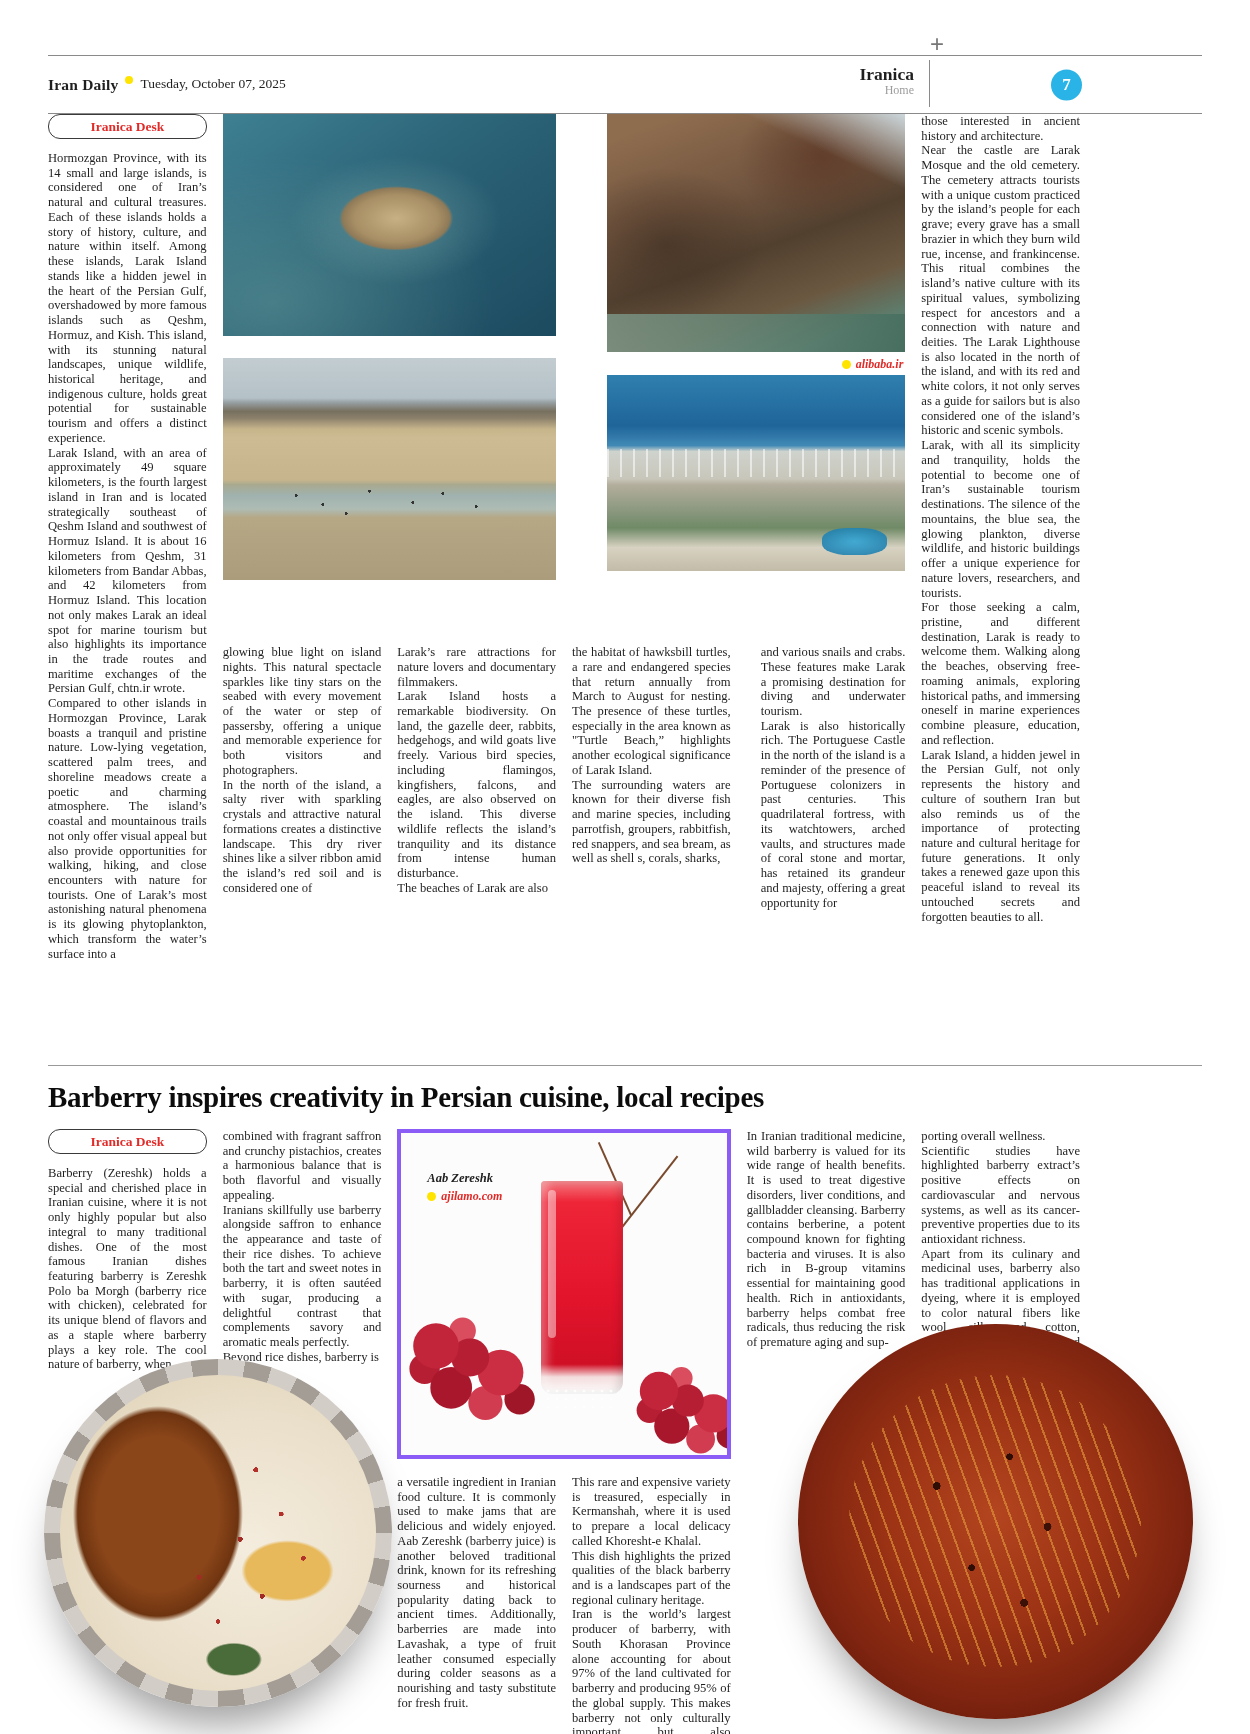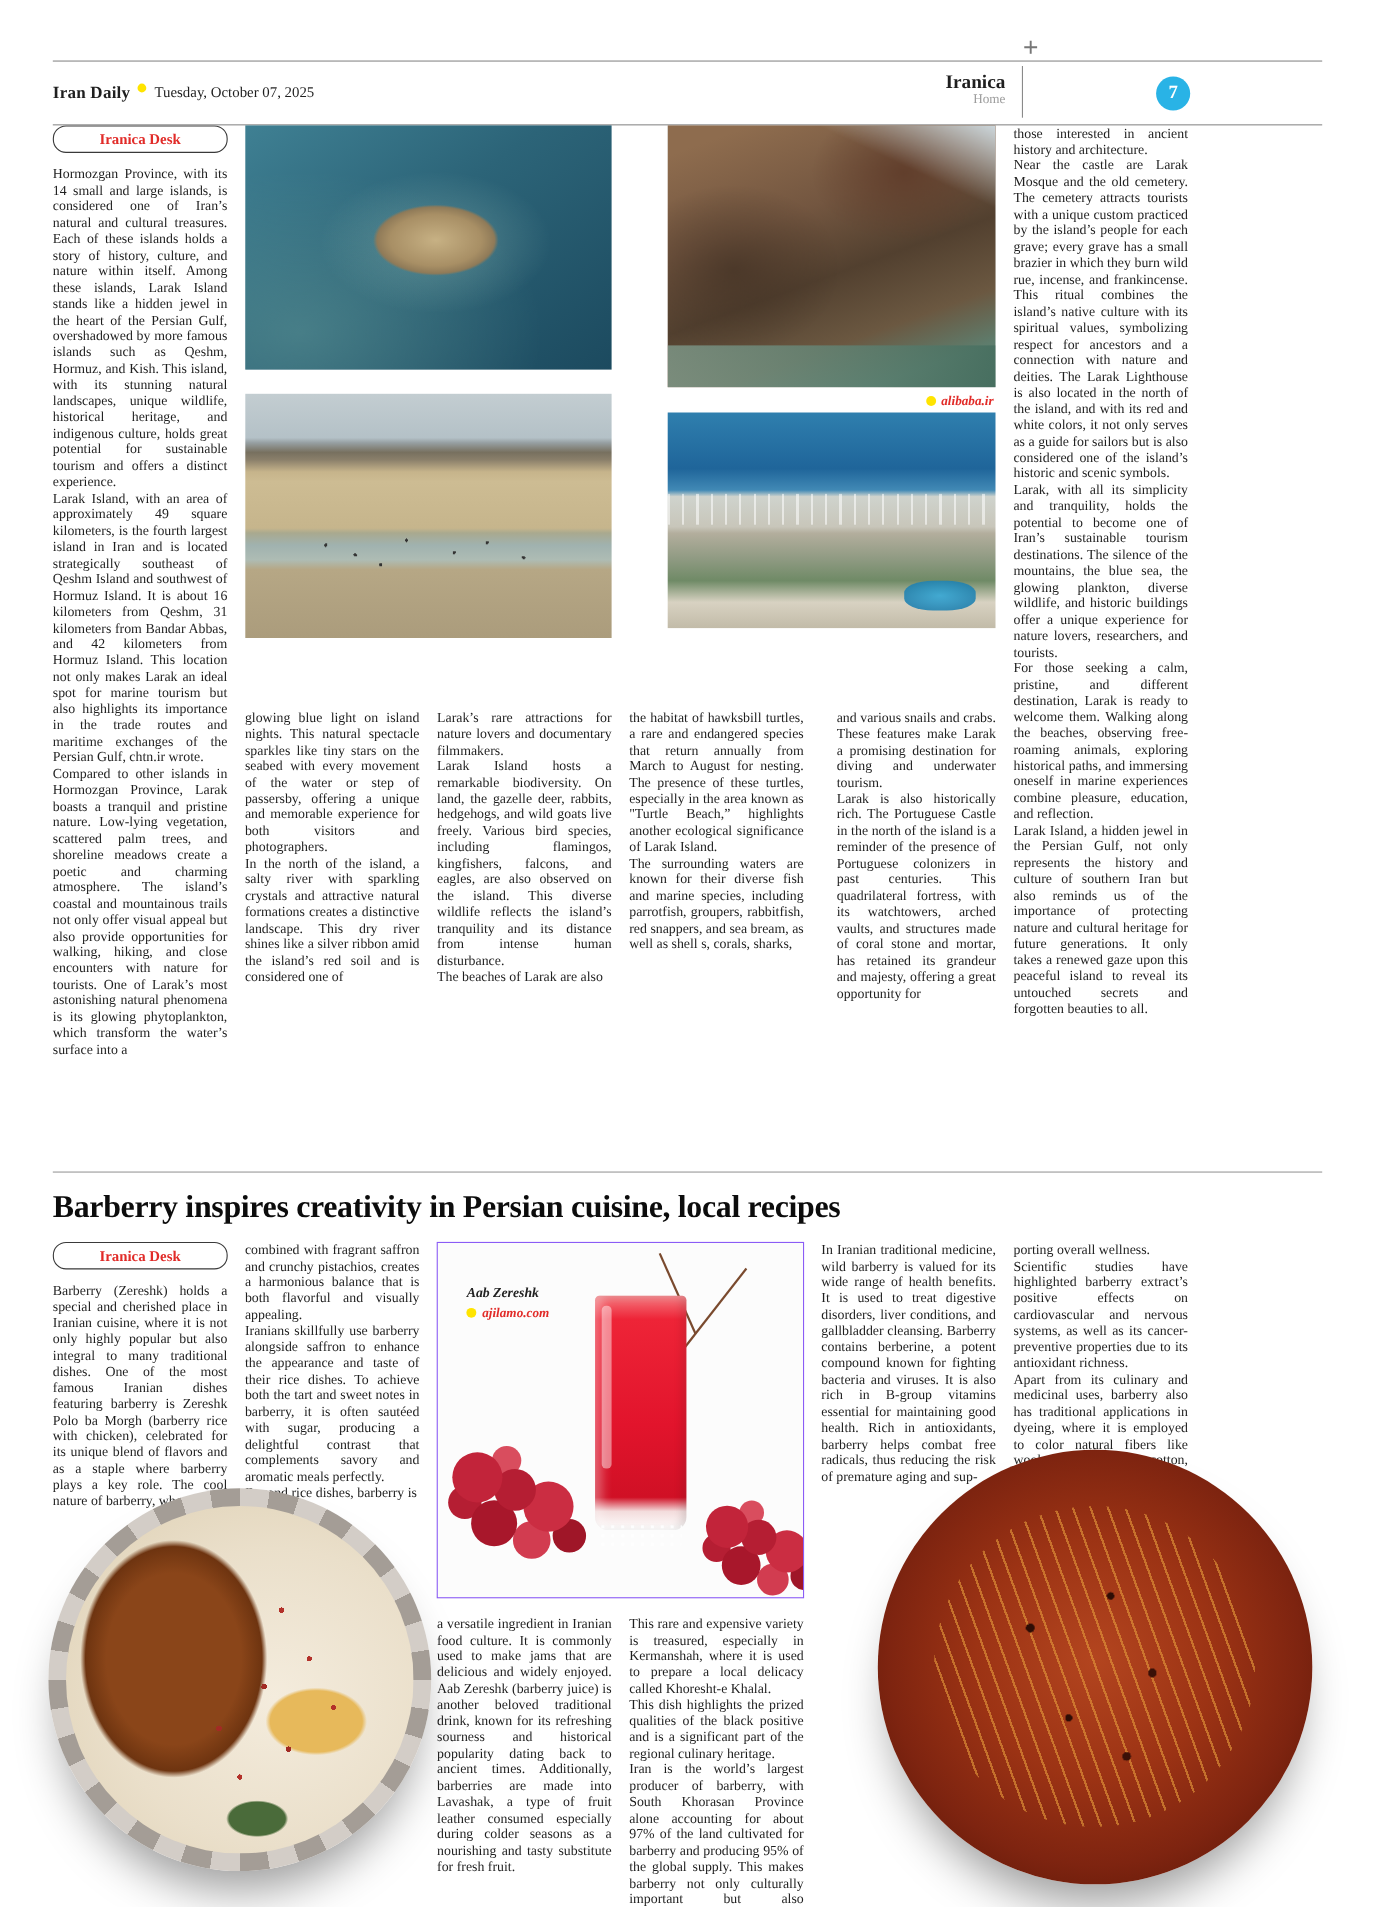--- a/index.html
+++ b/index.html
@@ -94,21 +94,21 @@
 
   
   .a2-col1{grid-column:1;grid-row:1;} .a2-col2{grid-column:2;grid-row:1;}
   .a2-juice{grid-column:3/5;grid-row:1;} .a2-col5{grid-column:5;grid-row:1;} .a2-col6{grid-column:6;grid-row:1;}
   .a2-left-dish{grid-column:1/3;grid-row:2;margin-top:-100px;}
   .a2-t3{grid-column:3;grid-row:2;margin-top:16px;}
   .a2-t4{grid-column:4;grid-row:2;margin-top:16px;}
   .a2-right-dish{grid-column:5/7;grid-row:2;margin-top:-135px;}
 
   
-  .juice{height:322px;border:1px solid #8b5cf6;background:linear-gradient(180deg,#fdfdfd 0%,#f7f5f4 70%,#efecec 100});position:relative;overflow:hidden;background:#fcfcfc;}
+  .juice{height:322px;border:4px solid #8b5cf6;background:linear-gradient(180deg,#fdfdfd 0%,#f7f5f4 70%,#efecec 100});position:relative;overflow:hidden;background:#fcfcfc;}
   .glass{position:absolute;left:43%;top:15%;width:25%;height:66%;
     background:linear-gradient(180deg,#f4777d 0%, #ee2437 10%, #e2142c 55%, #d01025 86%, #f3dcdc 92%, #ffffff 100%);
     border-radius:4px 4px 12px 12px;box-shadow:inset 6px 0 10px rgba(255,255,255,.35), inset -4px 0 8px rgba(0,0,0,.12);}
   .glass::before{content:"";position:absolute;left:8%;top:4%;width:10%;height:70%;background:rgba(255,255,255,.45);border-radius:4px;}
   .fizz{position:absolute;left:44%;bottom:13%;width:23%;height:8%;opacity:.85;border-radius:0 0 10px 10px;
     background:radial-gradient(circle 1.6px at 4px 4px, #fff 95%, transparent);background-size:9px 8px;}
   .berries{position:absolute;width:24px;height:24px;border-radius:50%;background:#c2243a;
     box-shadow:18px 6px 0 -2px #b51e33, 34px 14px 0 0 #cb2d42, 8px 22px 0 -1px #a8172b,
       26px 30px 0 -3px #d23c50, -6px 12px 0 -4px #b51e33, 44px 28px 0 -4px #9f1628, 14px -8px 0 -5px #d94d5e;}
   .b1{left:7%;bottom:30%;transform:scale(1.9);}
@@ -268,21 +268,21 @@
     <div class="a2-left-dish">
       <div class="bowl bowl-left"></div>
 
     </div>
 
     <div class="body-col a2-t3">
         <p>a versatile ingredient in Iranian food culture. It is commonly used to make jams that are delicious and widely enjoyed. Aab Zereshk (barberry juice) is another beloved traditional drink, known for its refreshing sourness and historical popularity dating back to ancient times. Additionally, barberries are made into Lavashak, a type of fruit leather consumed especially during colder seasons as a nourishing and tasty substitute for fresh fruit.</p>
       </div>
     <div class="body-col a2-t4">
         <p>This rare and expensive variety is treasured, especially in Kermanshah, where it is used to prepare a local delicacy called Khoresht-e Khalal.</p>
-        <p>This dish highlights the prized qualities of the black positive and is a significant part of the regional culinary heritage.</p>
+        <p>This dish highlights the prized qualities of the black barberry and is a landscapes part of the regional culinary heritage.</p>
         <p>Iran is the world’s largest producer of barberry, with South Khorasan Province alone accounting for about 97% of the land cultivated for barberry and producing 95% of the global supply. This makes barberry not only culturally important but also economically significant as an agricultural product in Iran.</p>
       </div>
 
     <div class="a2-right-dish">
       <div class="bowl bowl-right"></div>
 
     </div>
 
   </div>
 </div>

